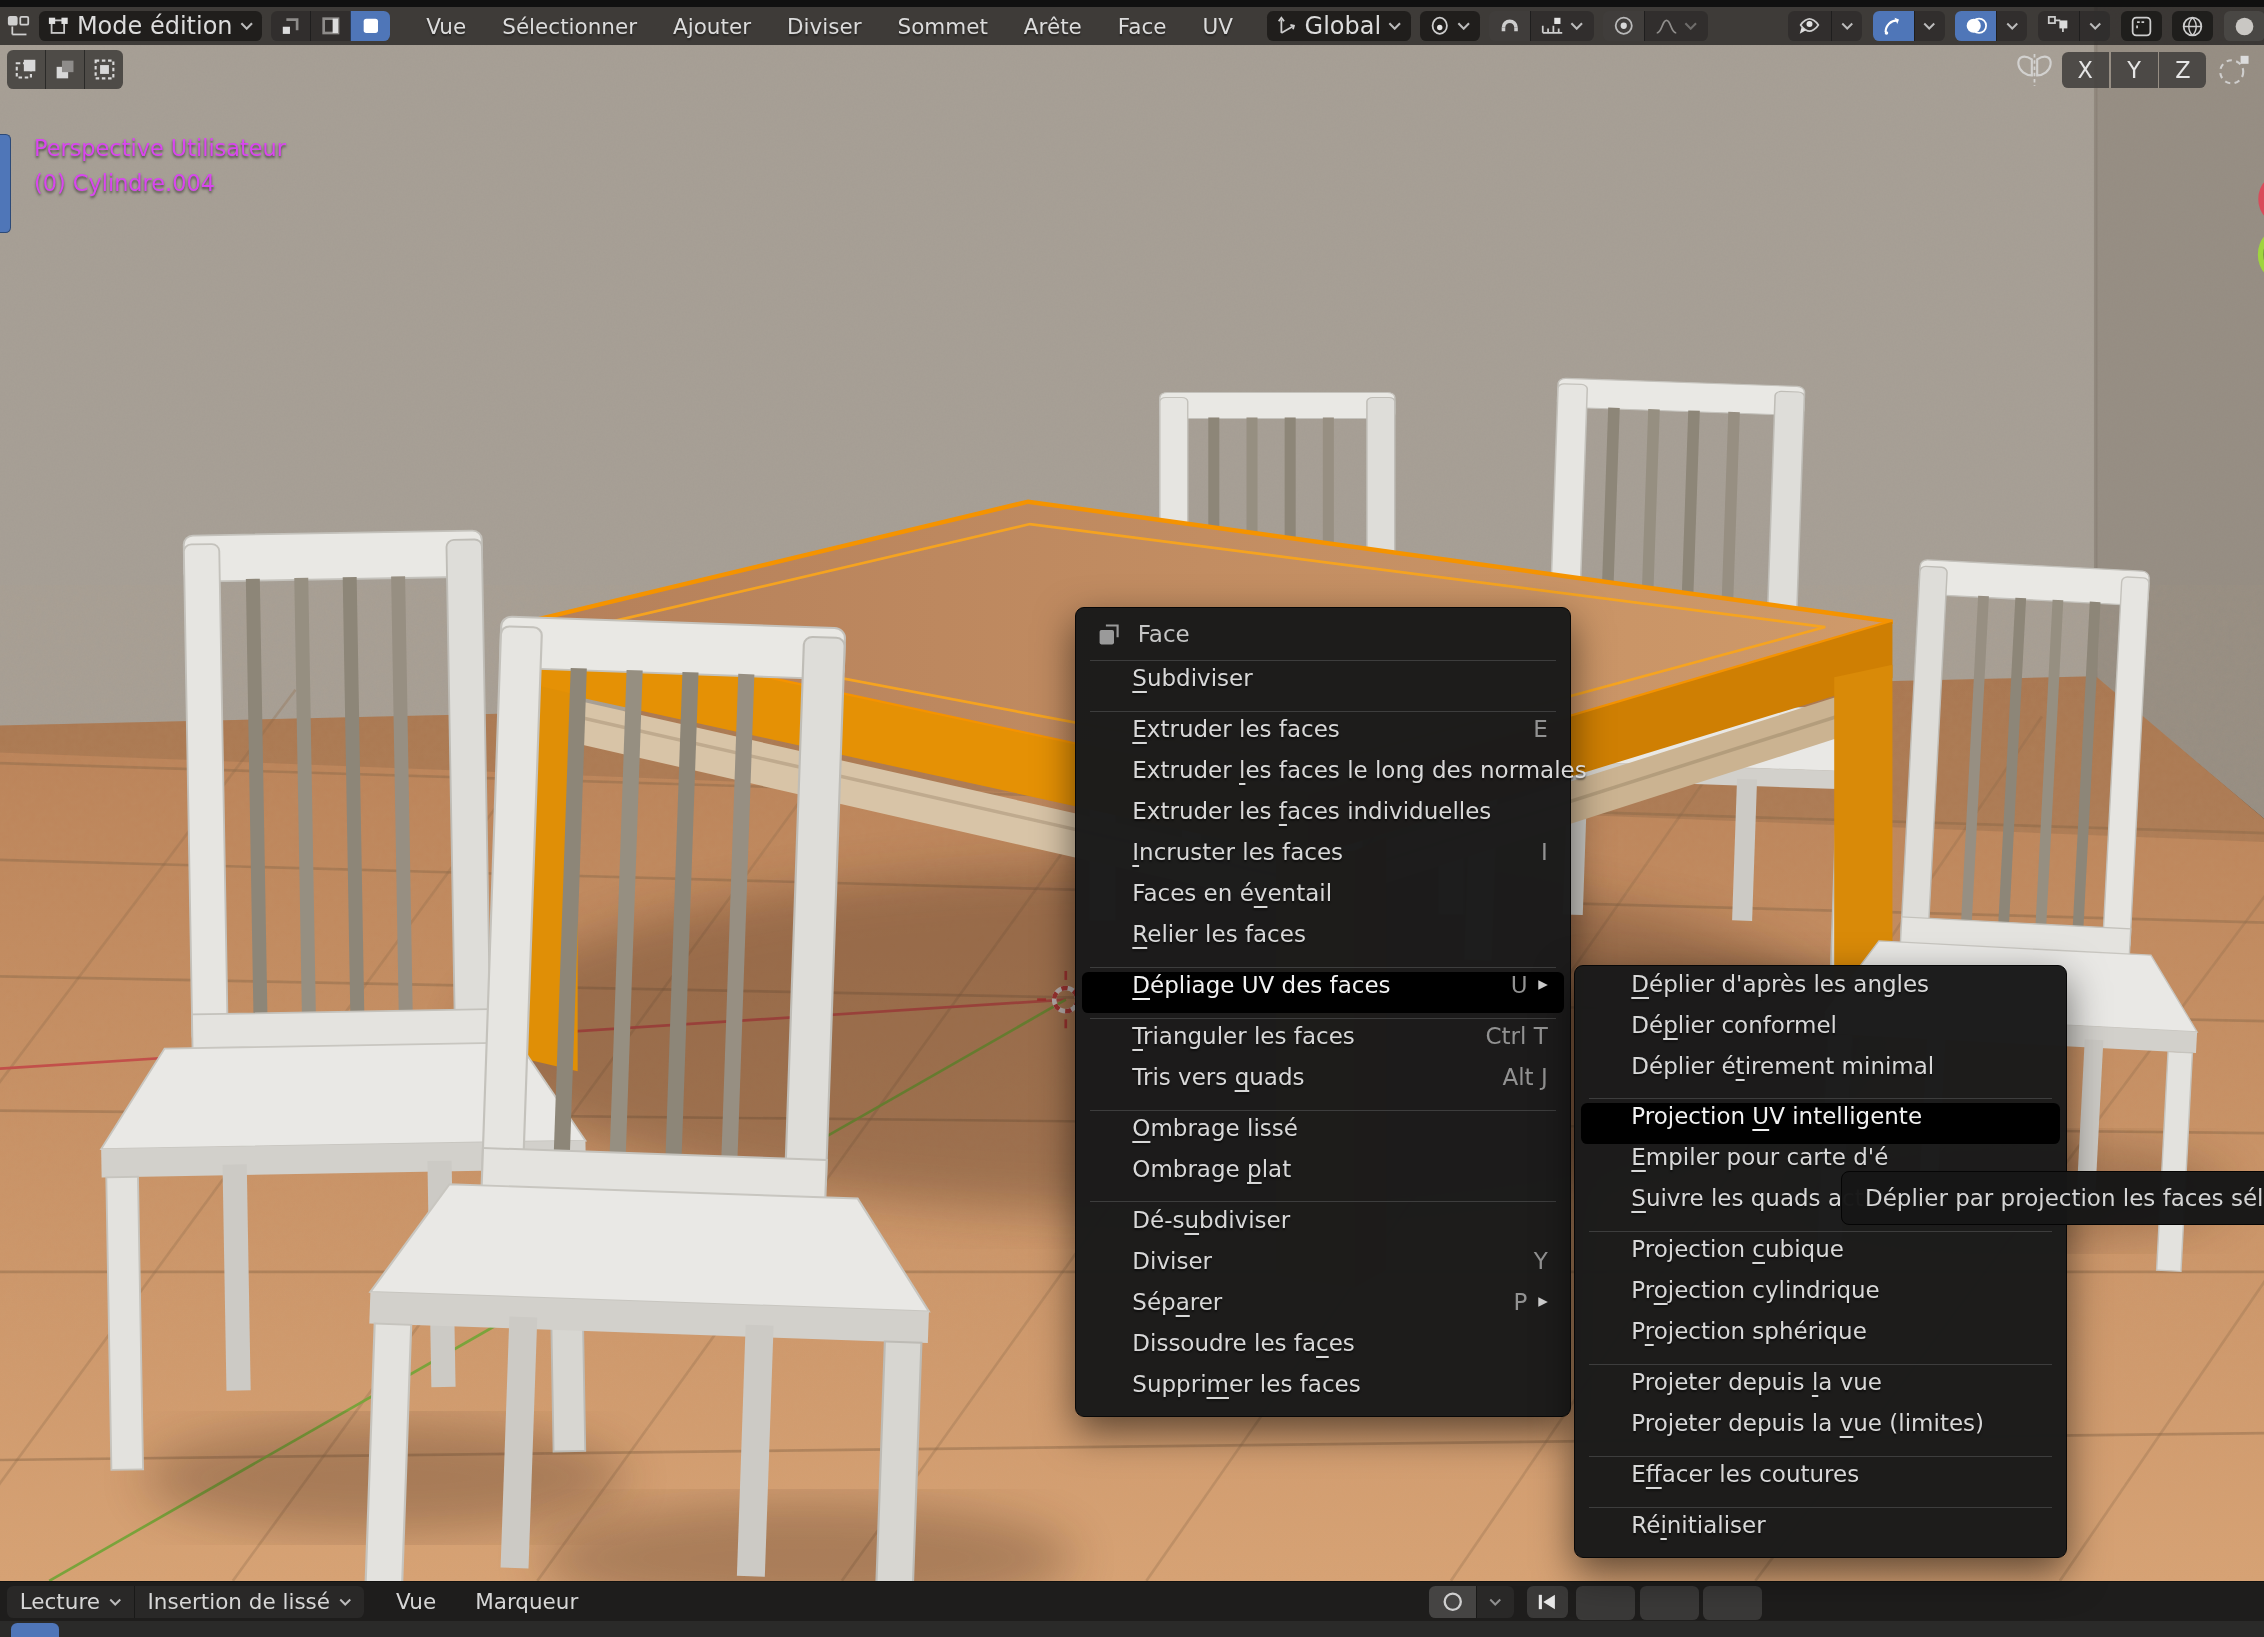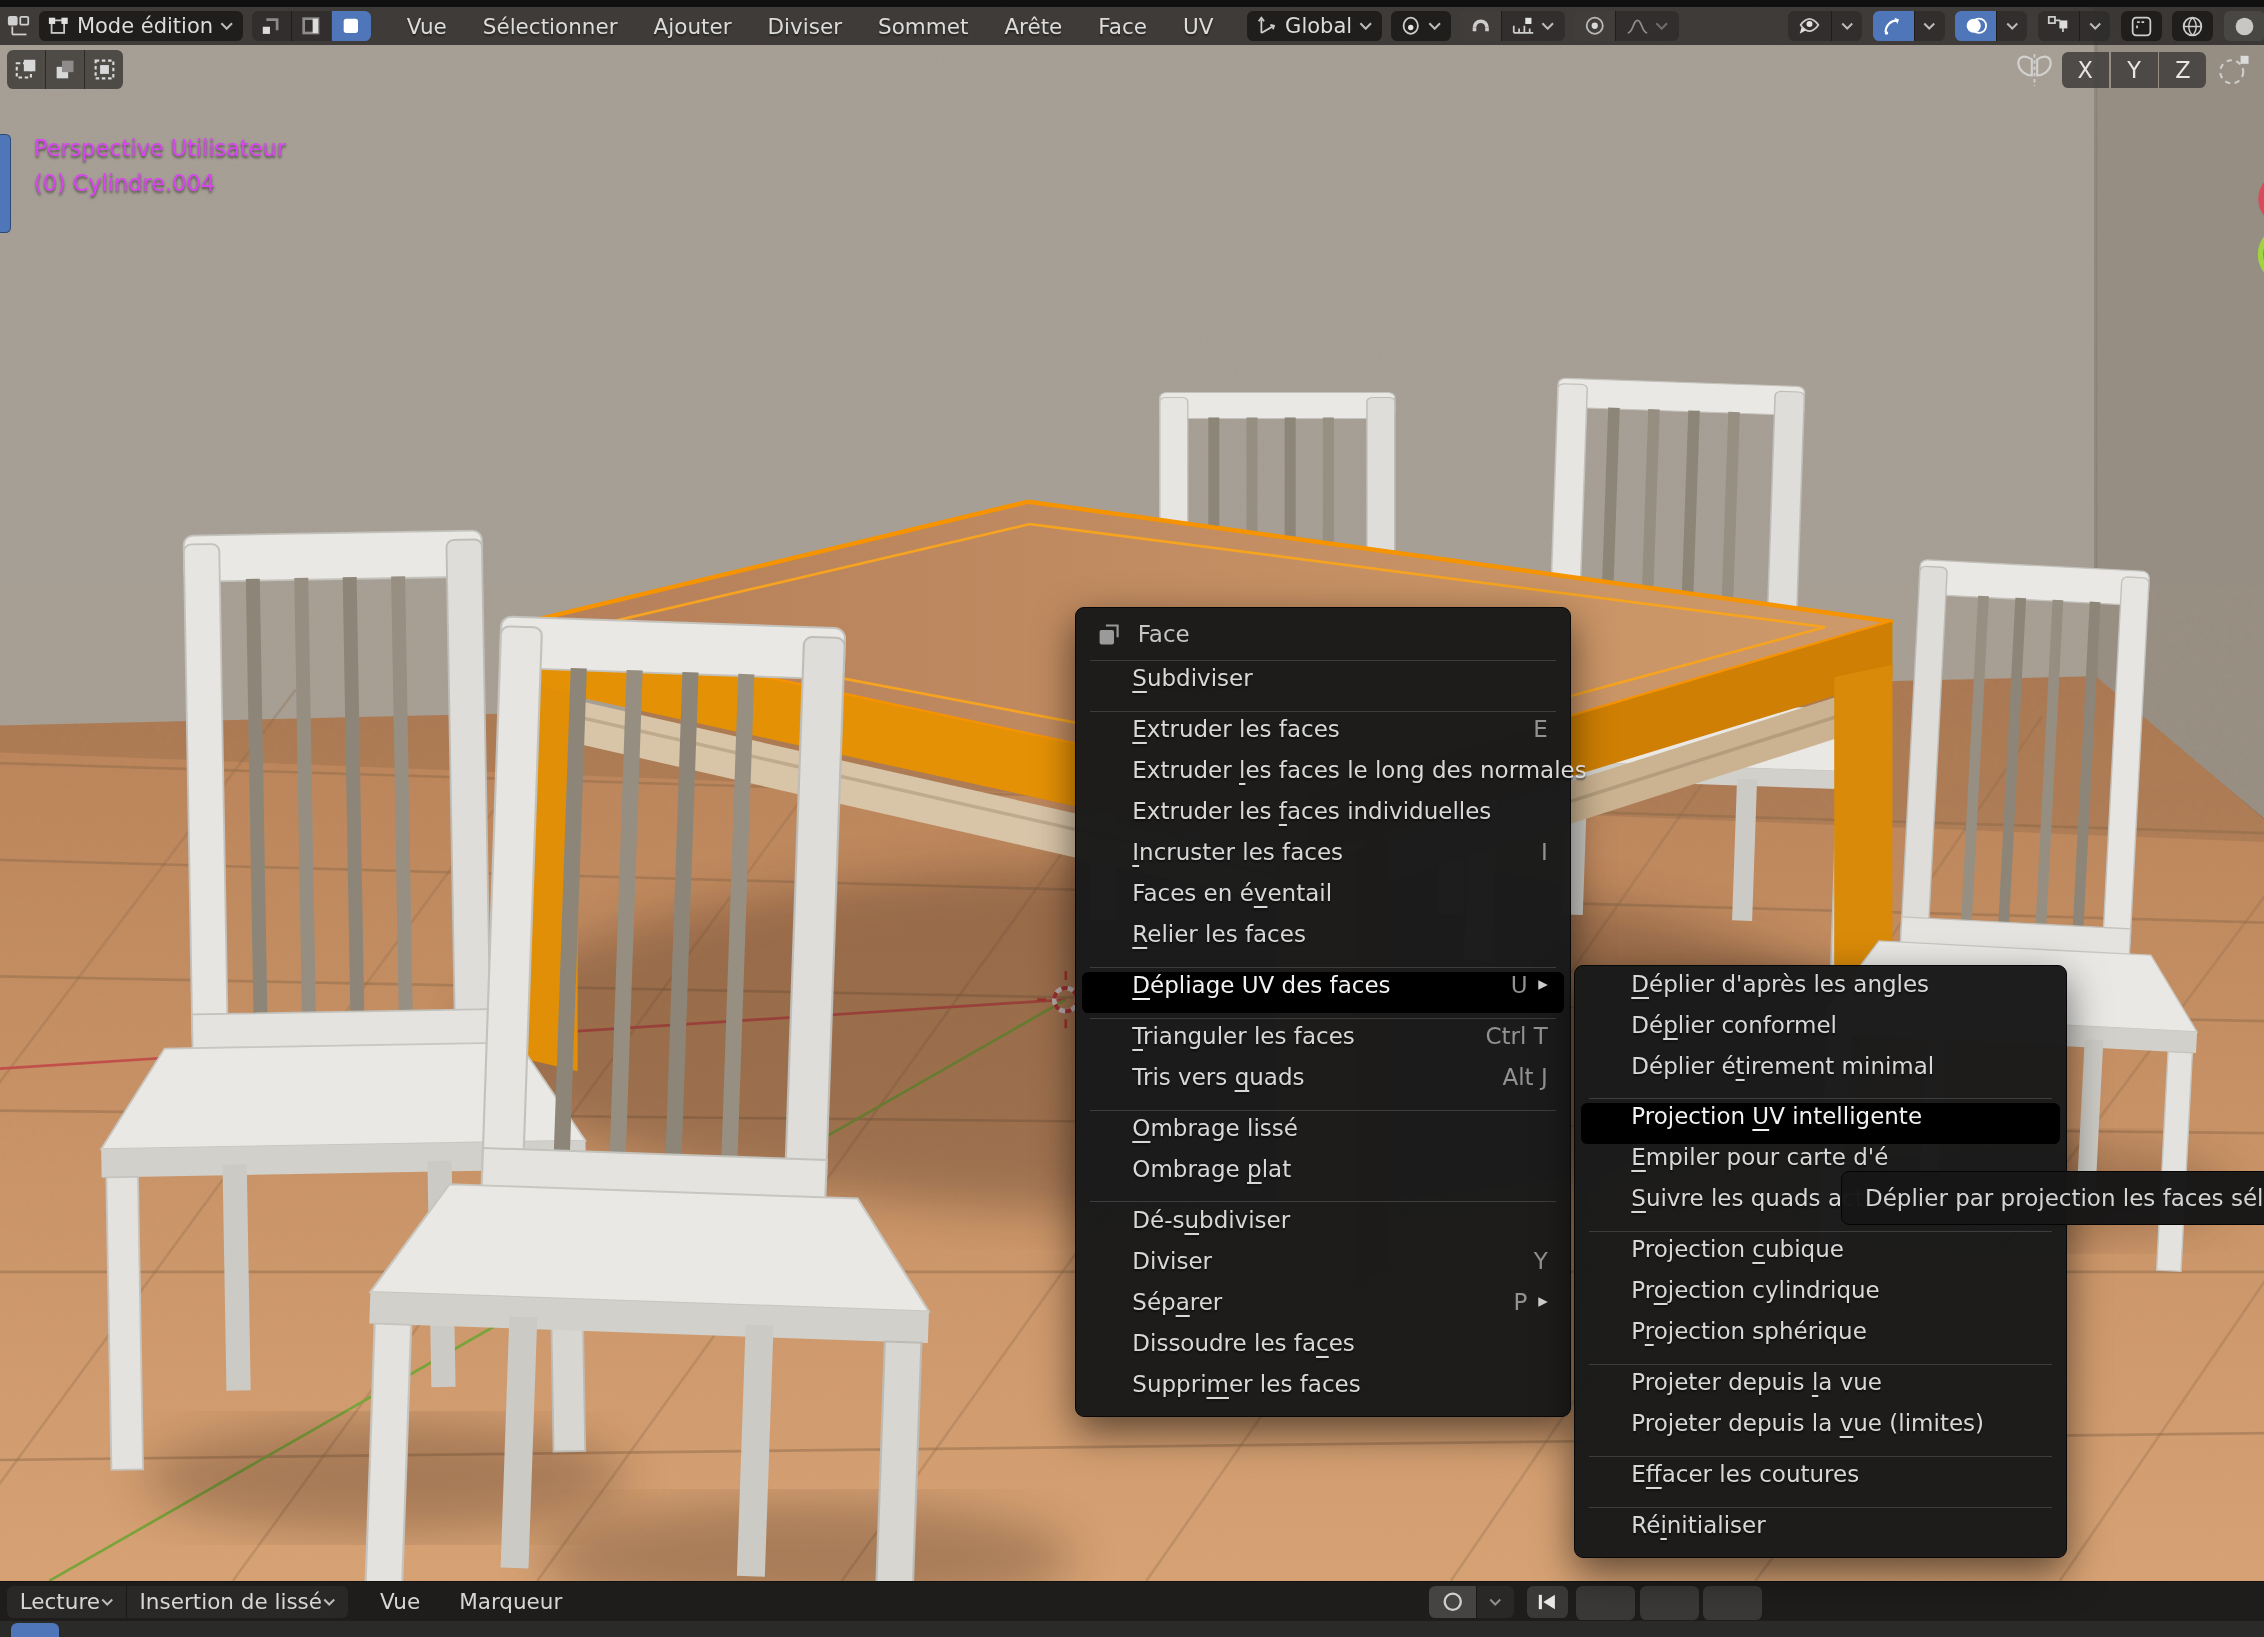--- a/index.html
+++ b/index.html
@@ -11,21 +11,21 @@
   .view-text{position:absolute;left:34px;top:131px;color:#d946ef;font-size:22.4px;line-height:35px;
              text-shadow:0 1.8px 2.7px rgba(0,0,0,.55)}
   .tool-sliver{position:absolute;left:0;top:134px;width:9.9px;height:97px;background:#4f76b8;
                border-radius:0 5.4px 5.4px 0;border:0.9px solid #2c4a78;border-left:none}
   
   .topstrip{position:absolute;left:0;top:0;width:100%;height:7.2px;background:#101010;z-index:12}
   .row1{position:absolute;left:0;top:7.2px;width:100%;height:38px;background:rgba(39,37,35,.82);
         display:flex;align-items:center;padding:0 7.2px;gap:9px;box-sizing:border-box;z-index:12}
   .row2{position:absolute;left:0;top:45px;width:100%;height:47px;z-index:11;pointer-events:none}
   .btn,.grp{display:flex;align-items:center;border-radius:6.3px}
-  .btn{background:rgba(29,28,26,.9);height:30px;padding:0 9px;color:#dcdcdc;font-size:21px;gap:7.2px}
+  .btn{background:rgba(29,28,26,.9);height:30px;padding:0 9px;color:#dcdcdc;font-size:24px;gap:7.2px}
   .grp{overflow:hidden}
   .grp .seg{height:30px;display:flex;align-items:center;justify-content:center;background:rgba(48,46,44,.9)}
   .grp .seg+.seg{border-left:0.9px solid rgba(20,20,20,.6)}
   .seg.on{background:#4f76b8}
   .hmenus{display:flex;gap:36px;margin-left:27px}
   .hmenu{color:#dcdcdc;font-size:21.5px;text-shadow:0 1.8px 1.8px rgba(0,0,0,.4);cursor:default}
   .right-cluster{margin-left:auto;display:flex;gap:10.7px;align-items:center;margin-right:-7.2px}
   .r2left{position:absolute;left:7.2px;top:5.4px;pointer-events:auto}
   .r2right{position:absolute;right:12.5px;top:7.2px;display:flex;gap:7.2px;align-items:center;pointer-events:auto}
   .xyzbtn{width:47px;height:36px;background:rgba(66,64,62,.88);border-radius:6.3px;color:#e6e6e6;
@@ -48,21 +48,21 @@
   .mi .sc{color:#929292;margin-left:25px}
   .mi .arr{color:#cfcfcf;margin-left:10.7px;font-size:19px}
   .msep{height:0.9px;background:#3d3d3d;margin:4.5px 14.3px}
   #tooltip{position:absolute;left:1841px;top:1171px;width:681px;height:52px;background:rgba(22,22,22,.98);
            border:0.9px solid #050505;border-radius:8px;display:flex;align-items:center;padding:0 23px;
            color:#d4d4d4;font-size:23px;z-index:40;white-space:nowrap}
   
   #footer{position:absolute;left:0;top:1581px;width:100%;height:40px;background:#1e1d1c;
           border-top:0.9px solid #121211;display:flex;align-items:center;padding:0 7.2px;box-sizing:border-box;z-index:5}
   .fgrp{display:flex;border-radius:6.3px;overflow:hidden}
-  .fbtn{height:32px;background:#292827;display:flex;align-items:center;gap:1px;padding:0 12.5px;
+  .fbtn{height:32px;background:#292827;display:flex;align-items:center;gap:9px;padding:0 12.5px;
         color:#d6d6d6;font-size:21.5px}
   .fbtn+.fbtn{border-left:0.9px solid #191918}
   .fmenus{display:flex;gap:39px;margin-left:32px}
   .fmenu{color:#d6d6d6;font-size:21.5px}
   .fright{margin-left:auto;display:flex;gap:12.5px;align-items:center;margin-right:690px}
   .pbtn{width:41px;height:32px;background:#3a3938;border-radius:6.3px;display:flex;align-items:center;justify-content:center}
   .peek{position:absolute;top:3.6px;display:flex;gap:4.5px}
   .peek div{width:59px;height:34px;background:#3a3938;border-radius:6.3px}
   #bottomstrip{position:absolute;left:0;top:1621px;width:100%;height:16px;background:#2a2a29;z-index:4}
   #playhead{position:absolute;left:10.7px;top:1.8px;width:48px;height:23px;background:#4f76b8;border-radius:6.3px}

